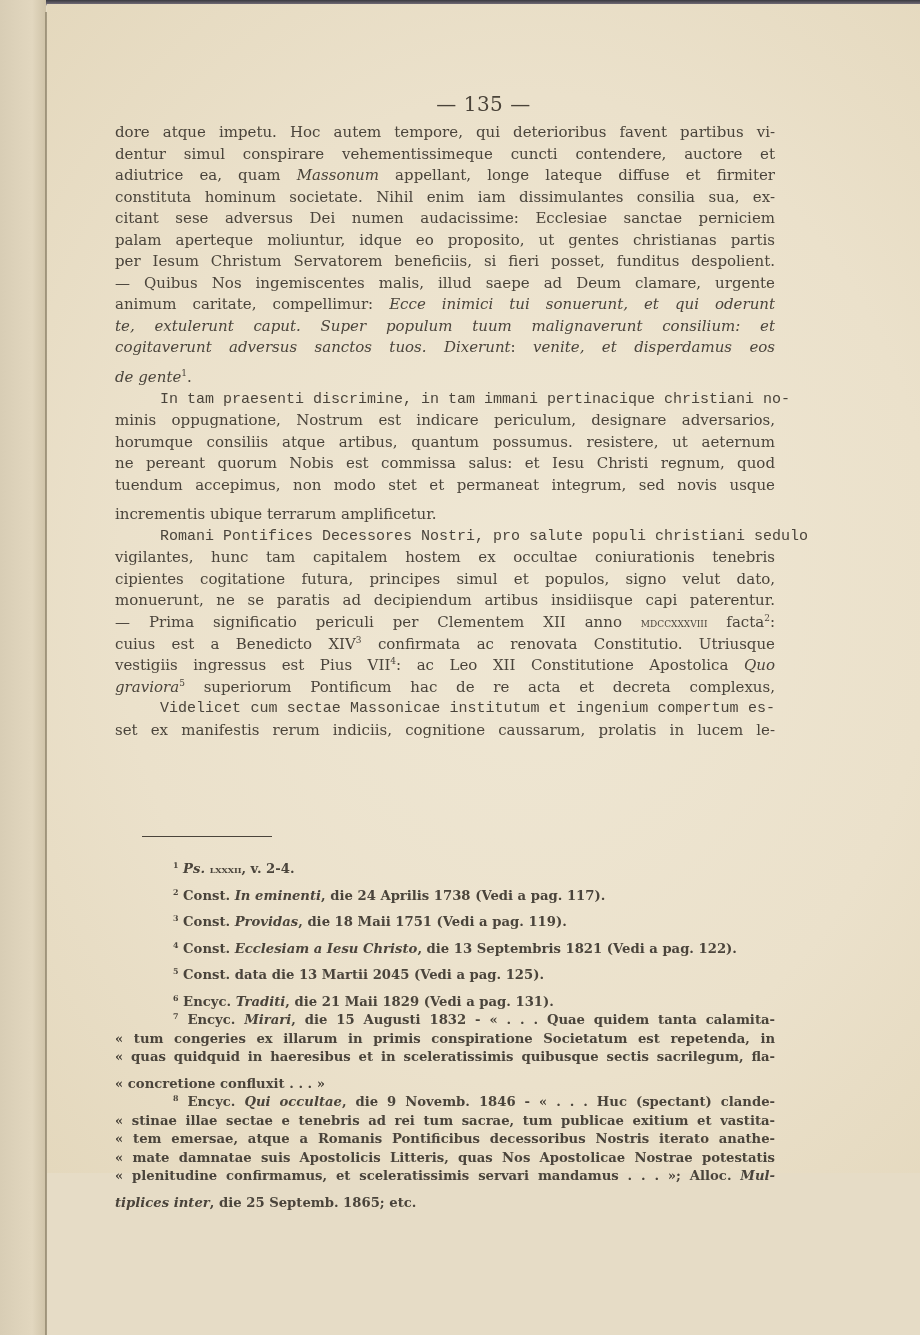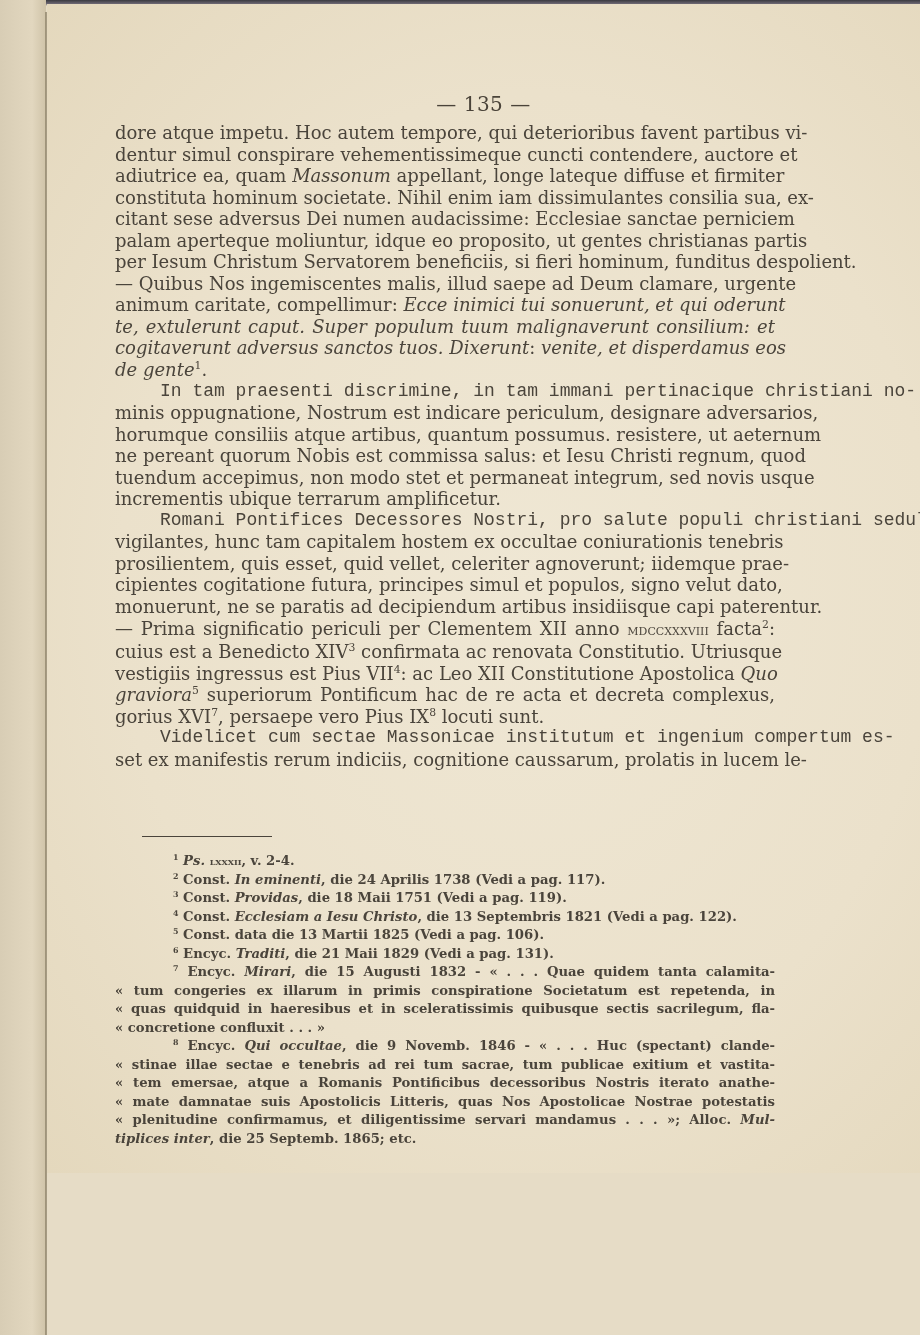--- a/index.html
+++ b/index.html
@@ -23,25 +23,25 @@
   .page {
     position:absolute; left:47px; top:4px; width:873px; height:1169px;
     background:radial-gradient(ellipse at 55% 50%, #efe7d4 0%, #ebe1cb 60%, #e4d8bd 100%);
   }
   .page-number {
     position:absolute; left:0; width:873px; top:88px; text-align:center;
     font-size:20px; color:#4a4339; letter-spacing:.5px;
   }
   .body-text {
     position:absolute; left:68px; top:118px; width:660px;
-    font-size:18px; line-height:21.55px; color:#4a443b;
+    font-size:15px; line-height:21.55px; color:#4a443b;
     text-align:justify;
   }
   .line { display:block; white-space:nowrap; text-align-last:justify; text-align:justify; }
-  .line.last { text-align-last:left; }
+  .line.last { text-align-last:left;margin-top:8px; }
   .indent { padding-left:45px;font-family:Liberation Mono, monospace; }
   .it { font-style:italic; }
   .sc { font-variant:small-caps; font-size:.85em; }
   sup, .sup { font-size:.6em; vertical-align:super; line-height:0; }
   .rule {
     position:absolute; left:95px; top:832px; width:130px; height:1px;
     background:#4a443b;
   }
   .notes {
     position:absolute; left:68px; top:848px; width:660px;
@@ -60,46 +60,44 @@
   <div class="page-number">— 135 —</div>
 
   <div class="body-text">
     <div>
         <span class="line"><span>dore atque impetu. Hoc autem tempore, qui deterioribus favent partibus vi-</span></span>
         <span class="line"><span>dentur simul conspirare vehementissimeque cuncti contendere, auctore et</span></span>
         <span class="line"><span>adiutrice ea, quam </span><span class="it">Massonum</span><span> appellant, longe lateque diffuse et firmiter</span></span>
         <span class="line"><span>constituta hominum societate. Nihil enim iam dissimulantes consilia sua, ex-</span></span>
         <span class="line"><span>citant sese adversus Dei numen audacissime: Ecclesiae sanctae perniciem</span></span>
         <span class="line"><span>palam aperteque moliuntur, idque eo proposito, ut gentes christianas partis</span></span>
-        <span class="line"><span>per Iesum Christum Servatorem beneficiis, si fieri hominum, funditus despolient.</span></span>
+        <span class="line"><span>per Iesum Christum Servatorem beneficiis, si fieri posset, funditus despolient.</span></span>
         <span class="line"><span>— Quibus Nos ingemiscentes malis, illud saepe ad Deum clamare, urgente</span></span>
         <span class="line"><span>animum caritate, compellimur: </span><span class="it">Ecce inimici tui sonuerunt, et qui oderunt</span></span>
         <span class="line"><span class="it">te, extulerunt caput. Super populum tuum malignaverunt consilium: et</span></span>
         <span class="line"><span class="it">cogitaverunt adversus sanctos tuos. Dixerunt</span><span>: </span><span class="it">venite, et disperdamus eos</span></span>
         <span class="line last"><span class="it">de gente</span><span class="sup">1</span><span>.</span></span>
       </div>
     <div>
         <span class="line indent"><span>In tam praesenti discrimine, in tam immani pertinacique christiani no-</span></span>
         <span class="line"><span>minis oppugnatione, Nostrum est indicare periculum, designare adversarios,</span></span>
         <span class="line"><span>horumque consiliis atque artibus, quantum possumus. resistere, ut aeternum</span></span>
         <span class="line"><span>ne pereant quorum Nobis est commissa salus: et Iesu Christi regnum, quod</span></span>
         <span class="line"><span>tuendum accepimus, non modo stet et permaneat integrum, sed novis usque</span></span>
         <span class="line last"><span>incrementis ubique terrarum amplificetur.</span></span>
       </div>
     <div>
         <span class="line indent"><span>Romani Pontifices Decessores Nostri, pro salute populi christiani sedulo</span></span>
         <span class="line"><span>vigilantes, hunc tam capitalem hostem ex occultae coniurationis tenebris</span></span>
-        <span class="line"><span>prosilientem, quis esset, quid vellet, celeriter agnoverunt; iidemque prae-</span></span>
         <span class="line"><span>cipientes cogitatione futura, principes simul et populos, signo velut dato,</span></span>
         <span class="line"><span>monuerunt, ne se paratis ad decipiendum artibus insidiisque capi paterentur.</span></span>
         <span class="line"><span>— Prima significatio periculi per Clementem XII anno </span><span class="sc">mdccxxxviii</span><span> facta</span><span class="sup">2</span><span>:</span></span>
         <span class="line"><span>cuius est a Benedicto XIV</span><span class="sup">3</span><span> confirmata ac renovata Constitutio. Utriusque</span></span>
         <span class="line"><span>vestigiis ingressus est Pius VII</span><span class="sup">4</span><span>: ac Leo XII Constitutione Apostolica </span><span class="it">Quo</span></span>
         <span class="line"><span class="it">graviora</span><span class="sup">5</span><span> superiorum Pontificum hac de re acta et decreta complexus,</span></span>
-        <span class="line last"><span>gorius XVI</span><span class="sup">7</span><span>, persaepe vero Pius IX</span><span class="sup">8</span><span> locuti sunt.</span></span>
       </div>
     <div>
         <span class="line indent"><span>Videlicet cum sectae Massonicae institutum et ingenium compertum es-</span></span>
         <span class="line"><span>set ex manifestis rerum indiciis, cognitione caussarum, prolatis in lucem le-</span></span>
       </div>
   </div>
 
   <div class="rule"></div>
 
   <div class="notes">
@@ -109,33 +107,33 @@
       <div>
         <span class="line note-indent last"><span class="sup">2</span><span> Const. </span><span class="it">In eminenti</span><span>, die 24 Aprilis 1738 (Vedi a pag. 117).</span></span>
       </div>
       <div>
         <span class="line note-indent last"><span class="sup">3</span><span> Const. </span><span class="it">Providas</span><span>, die 18 Maii 1751 (Vedi a pag. 119).</span></span>
       </div>
       <div>
         <span class="line note-indent last"><span class="sup">4</span><span> Const. </span><span class="it">Ecclesiam a Iesu Christo</span><span>, die 13 Septembris 1821 (Vedi a pag. 122).</span></span>
       </div>
       <div>
-        <span class="line note-indent last"><span class="sup">5</span><span> Const. data die 13 Martii 1825 (Vedi a pag. 106).</span></span>
+        <span class="line note-indent last"><span class="sup">5</span><span> Const. data die 13 Martii 2045 (Vedi a pag. 125).</span></span>
       </div>
       <div>
         <span class="line note-indent last"><span class="sup">6</span><span> Encyc. </span><span class="it">Traditi</span><span>, die 21 Maii 1829 (Vedi a pag. 131).</span></span>
       </div>
       <div>
         <span class="line note-indent"><span class="sup">7</span><span> Encyc. </span><span class="it">Mirari</span><span>, die 15 Augusti 1832 - « . . . Quae quidem tanta calamita-</span></span>
         <span class="line"><span>« tum congeries ex illarum in primis conspiratione Societatum est repetenda, in</span></span>
         <span class="line"><span>« quas quidquid in haeresibus et in sceleratissimis quibusque sectis sacrilegum, fla-</span></span>
         <span class="line last"><span>« concretione confluxit . . . »</span></span>
       </div>
       <div>
         <span class="line note-indent"><span class="sup">8</span><span> Encyc. </span><span class="it">Qui occultae</span><span>, die 9 Novemb. 1846 - « . . . Huc (spectant) clande-</span></span>
         <span class="line"><span>« stinae illae sectae e tenebris ad rei tum sacrae, tum publicae exitium et vastita-</span></span>
         <span class="line"><span>« tem emersae, atque a Romanis Pontificibus decessoribus Nostris iterato anathe-</span></span>
         <span class="line"><span>« mate damnatae suis Apostolicis Litteris, quas Nos Apostolicae Nostrae potestatis</span></span>
-        <span class="line"><span>« plenitudine confirmamus, et diligentissime servari mandamus . . . »; Alloc. </span><span class="it">Mul-</span></span>
+        <span class="line"><span>« plenitudine confirmamus, et sceleratissimis servari mandamus . . . »; Alloc. </span><span class="it">Mul-</span></span>
         <span class="line last"><span class="it">tiplices inter</span><span>, die 25 Septemb. 1865; etc.</span></span>
       </div>
     </div>
 </div>
 
 </body></html>

